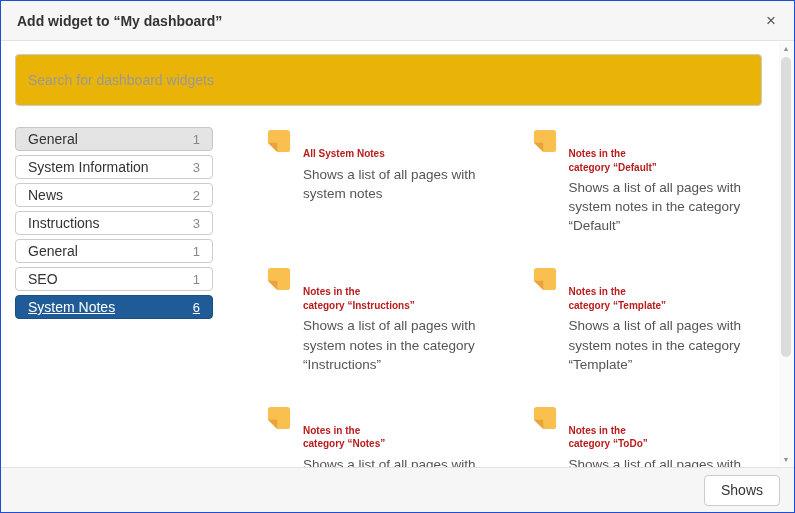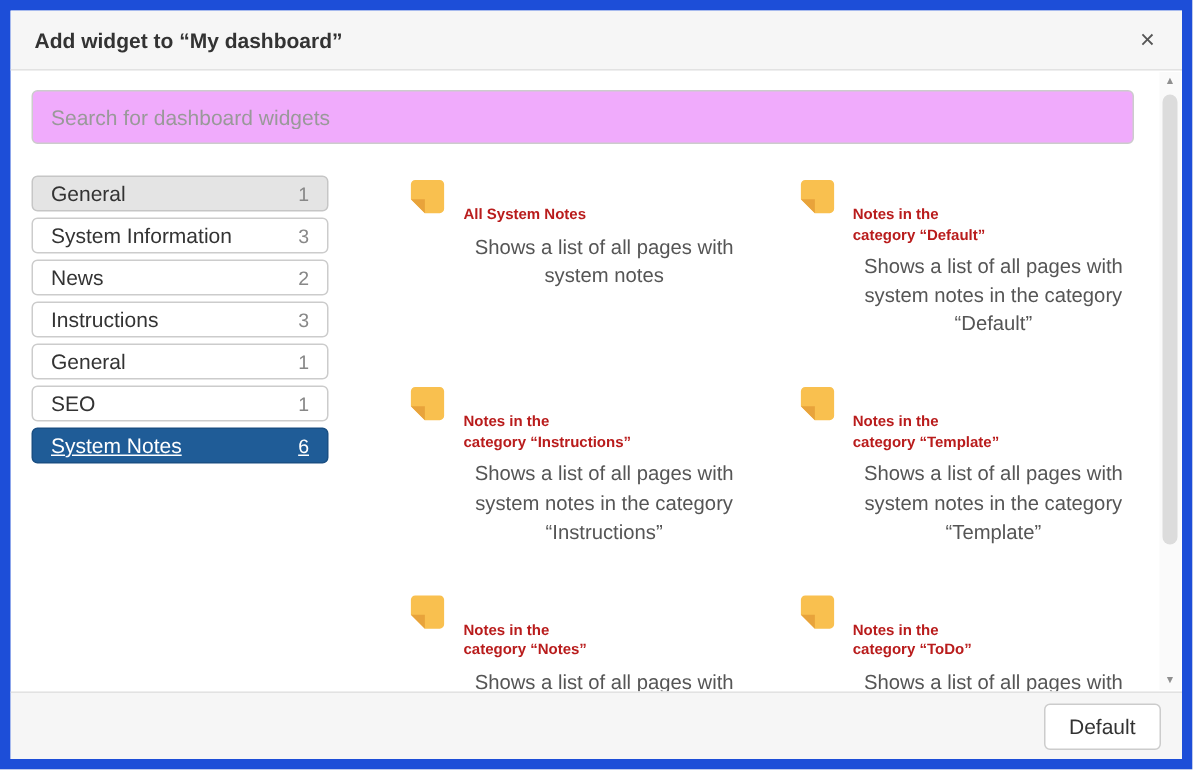--- a/index.html
+++ b/index.html
@@ -1,32 +1,32 @@
 <!DOCTYPE html>
 <html><head>
 <meta charset="utf-8">
 <style>
   html,body{margin:0;padding:0;background:#e9e9e9;}
   .modal{
-    width:795px;height:513px;box-sizing:border-box;border:7px solid #1d4ed8;
+    width:795px;height:513px;box-sizing:border-box;border:1px solid #1d4ed8;
     background:#fff;font-family:"Liberation Sans",sans-serif;position:relative;
     display:flex;flex-direction:column;overflow:hidden;
   }
   
   .modal-header{
     flex:0 0 40px;background:#f6f6f6;border-bottom:1px solid #e2e2e2;
     display:flex;align-items:center;justify-content:space-between;padding:0 16px;box-sizing:border-box;
   }
   .modal-title{font-size:14px;font-weight:700;color:#333;}
   .close-btn{background:none;border:none;font-size:17px;color:#555;cursor:pointer;line-height:1;padding:0 2px;font-family:inherit;}
   
   .modal-body{flex:1 1 auto;overflow:hidden;padding:13px 32px 0 14px;box-sizing:border-box;}
   .search-input{
-    display:block;width:100%;box-sizing:border-box;height:36px;border:1px solid #ccc;border-radius:4px;
-    padding:0 12px;font-size:14px;color:#333;font-family:inherit;outline:none;background:#f0abfc;
+    display:block;width:100%;box-sizing:border-box;height:52px;border:1px solid #ccc;border-radius:4px;
+    padding:0 12px;font-size:14px;color:#333;font-family:inherit;outline:none;background:#eab308;
   }
   .search-input::placeholder{color:#999;}
   .content{display:flex;margin-top:21px;}
   
   .cat-list{flex:0 0 198px;width:198px;}
   .cat-item{
     height:24px;box-sizing:border-box;border:1px solid #ccc;border-radius:4px;margin-bottom:4px;
     display:flex;align-items:center;justify-content:space-between;padding:0 12px;
     font-size:14px;color:#333;background:#fff;cursor:pointer;
   }
@@ -36,21 +36,21 @@
   .cat-item.selected .cat-count{color:#fff;}
   
   .widgets{
     flex:1 1 auto;display:grid;grid-template-columns:1fr 1fr;column-gap:34px;row-gap:30px;
     padding-left:52px;align-content:start;grid-auto-rows:min-content;
   }
   .widget{display:flex;align-items:flex-start;gap:10px;cursor:pointer;}
   .note{flex:0 0 28px;height:28px;}
   .w-text{min-width:0;}
   .w-title{font-size:10px;font-weight:700;color:#b91c1c;line-height:1.35;margin-bottom:4px;white-space:pre-line;margin-top:20px;}
-  .w-desc{font-size:13.5px;color:#555;line-height:1.42;text-align:center;}
+  .w-desc{font-size:13.5px;color:#555;line-height:1.42;}
   
   .modal-footer{
     flex:0 0 45px;background:#f6f6f6;border-top:1px solid #e2e2e2;box-sizing:border-box;
     display:flex;align-items:center;justify-content:flex-end;padding:0 14px;
   }
   .cancel-btn{
     height:31px;padding:0 16px;background:#fff;border:1px solid #ccc;border-radius:4px;
     font-size:14px;color:#333;font-family:inherit;cursor:pointer;
   }
   
@@ -197,16 +197,16 @@
     </div>
   </div>
 
   <div class="scrollbar">
     <span class="sb-arrow">▲</span>
     <span class="sb-thumb"></span>
     <span class="sb-arrow">▼</span>
   </div>
 
   <div class="modal-footer">
-    <button class="cancel-btn">Default</button>
+    <button class="cancel-btn">Shows</button>
   </div>
 
 </div>
 
 </body></html>

